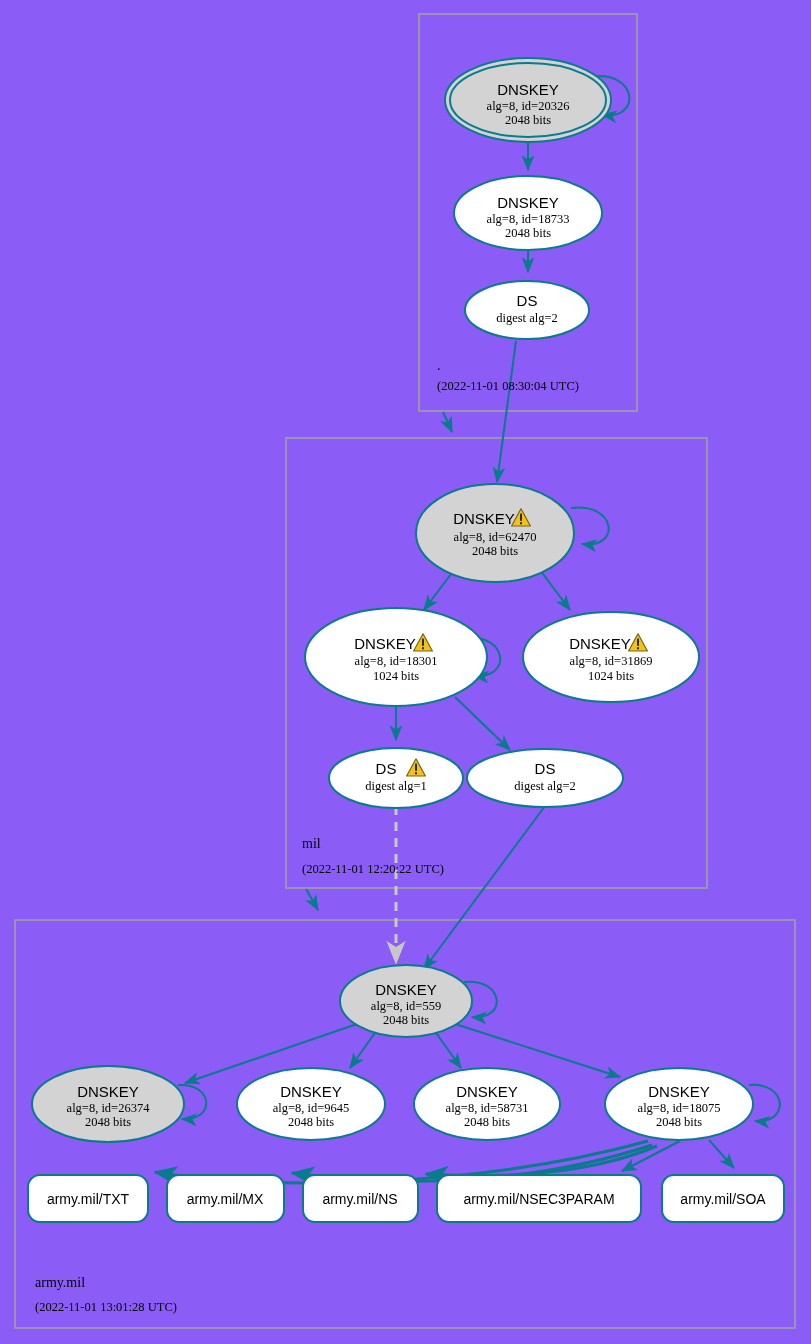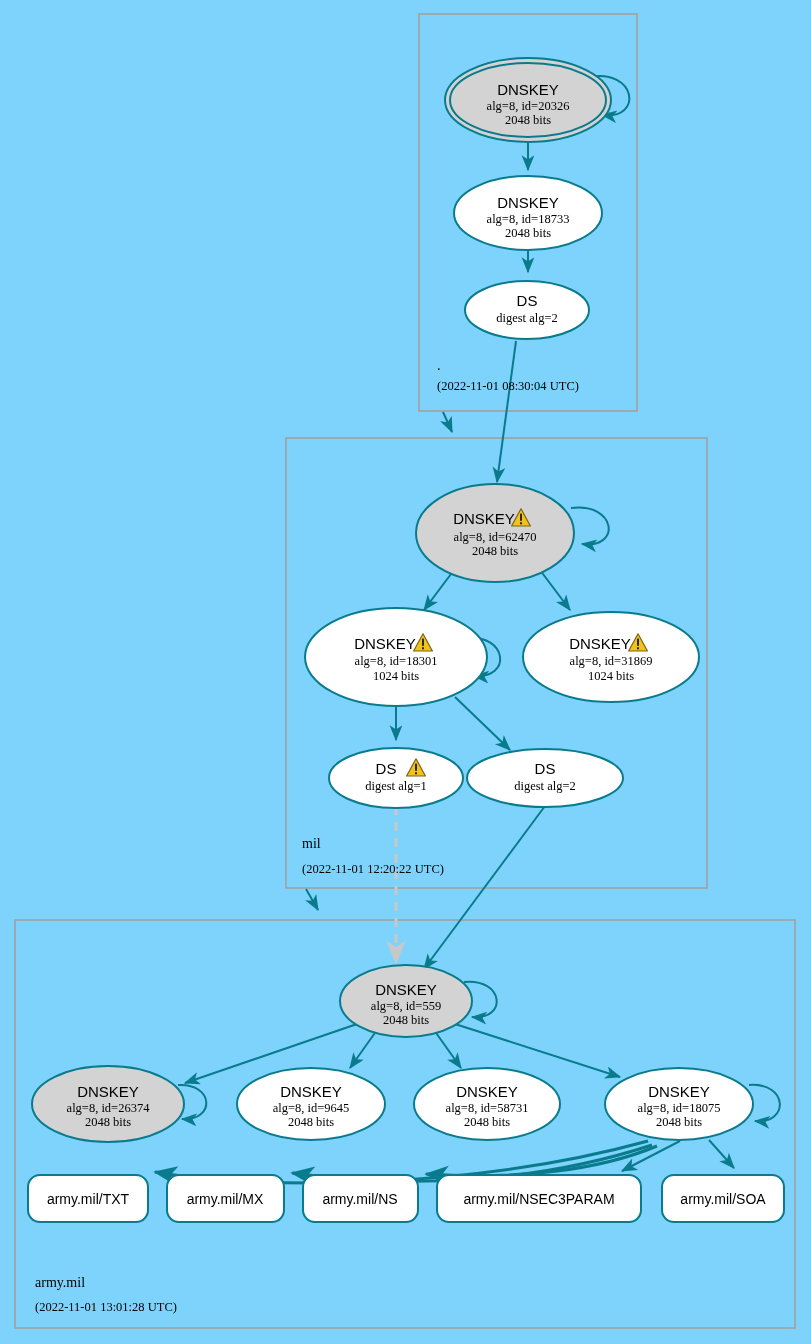--- a/index.html
+++ b/index.html
@@ -1,17 +1,17 @@
 <!DOCTYPE html>
 <html><head>
 <meta charset="utf-8">
 <style>
   html,body{margin:0;padding:0;background:#ffffff;}
   body{font-family:"Liberation Sans",sans-serif;}
-  #root-canvas{position:relative;width:811px;height:1344px;background:#7dd3fc;overflow:hidden;}
+  #root-canvas{position:relative;width:811px;height:1344px;background:#8b5cf6;overflow:hidden;}
   svg{display:block;}
   .zone-box{fill:none;stroke:#a0a0a0;stroke-width:1.6;}
   .node-ell{stroke:#0a7b8c;stroke-width:2;}
   .ell-white{fill:#ffffff;}
   .ell-gray{fill:#d3d3d3;}
   .rrset-box{fill:#ffffff;stroke:#0a7b8c;stroke-width:2;}
   .edge{stroke:#0a7b8c;stroke-width:2;fill:none;}
   .edge-thick{stroke:#0a7b8c;stroke-width:3;fill:none;}
   .edge-dashed{stroke:#c8c8c8;stroke-width:3;fill:none;stroke-dasharray:9 7;}
   text{fill:#000000;}

